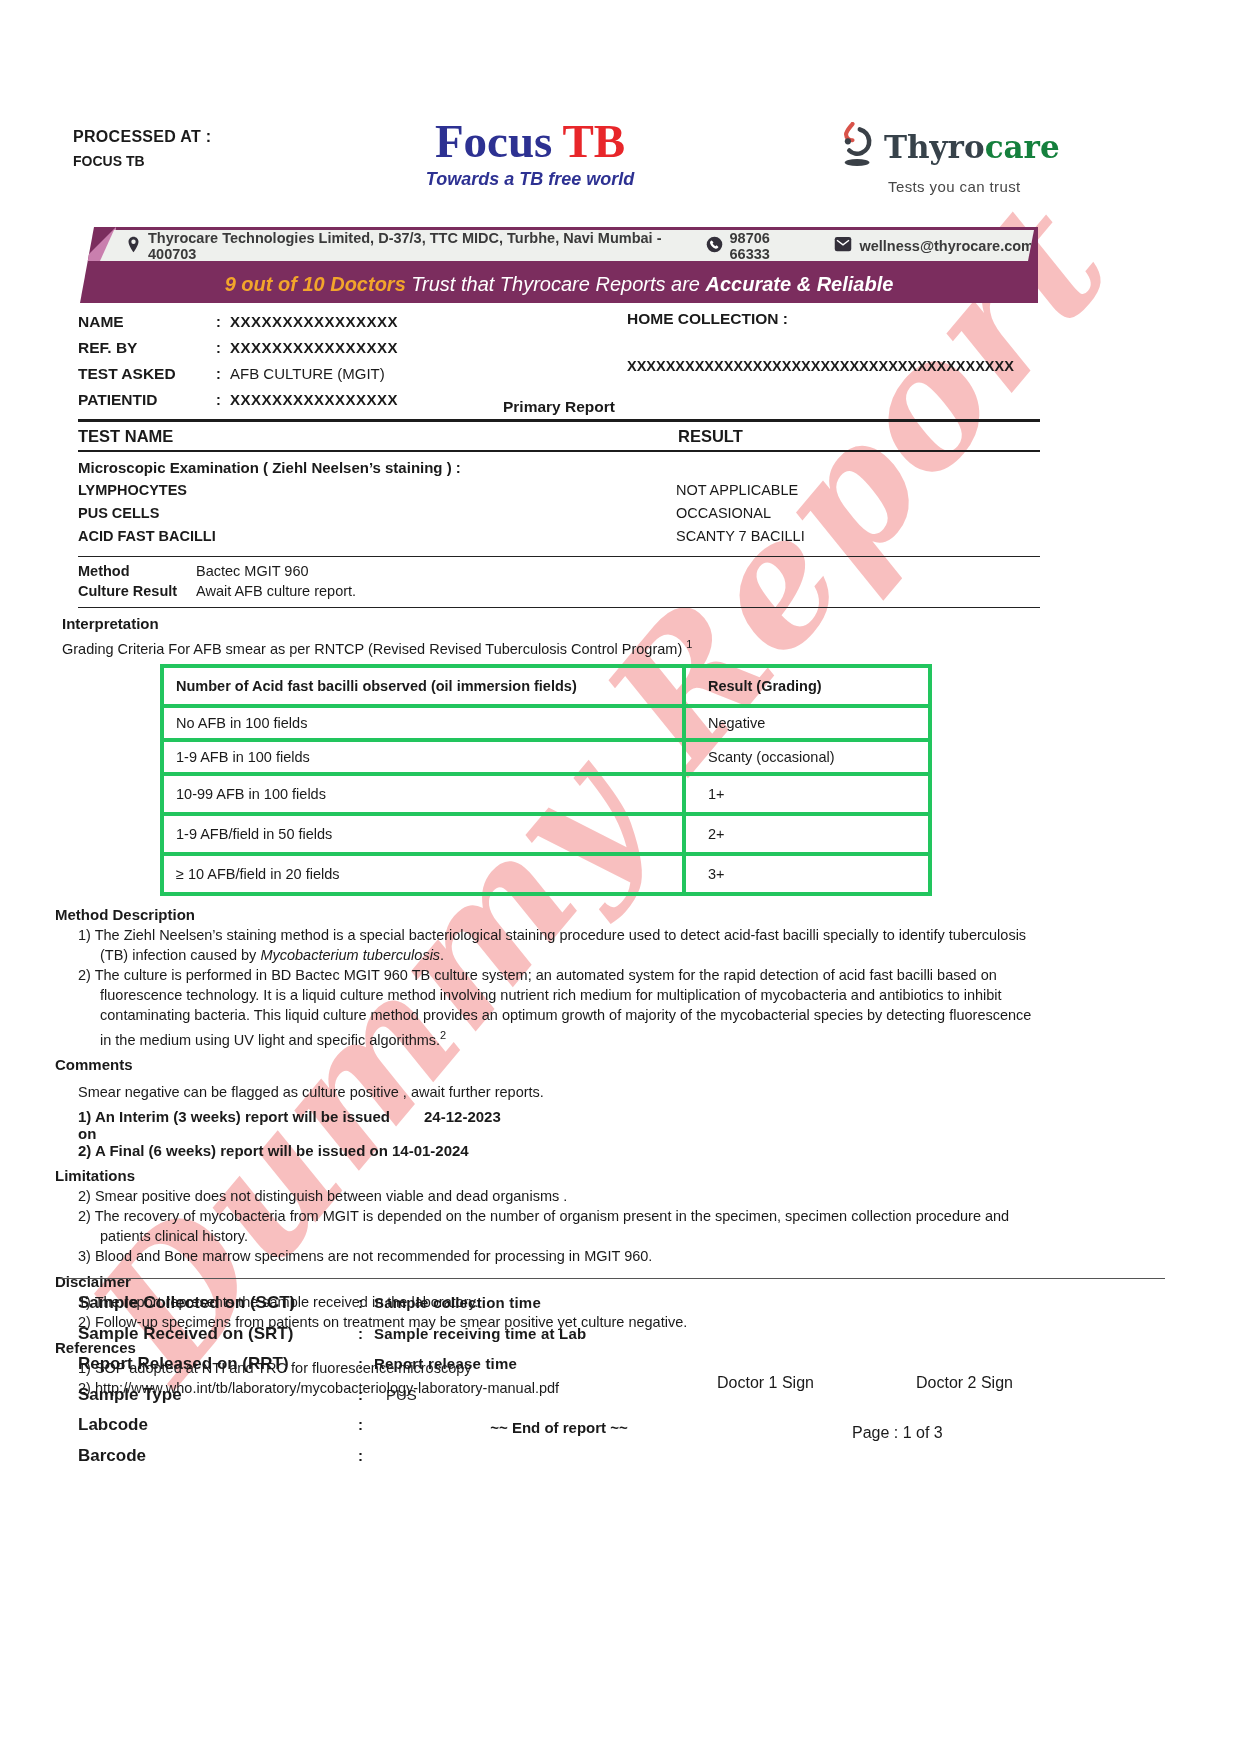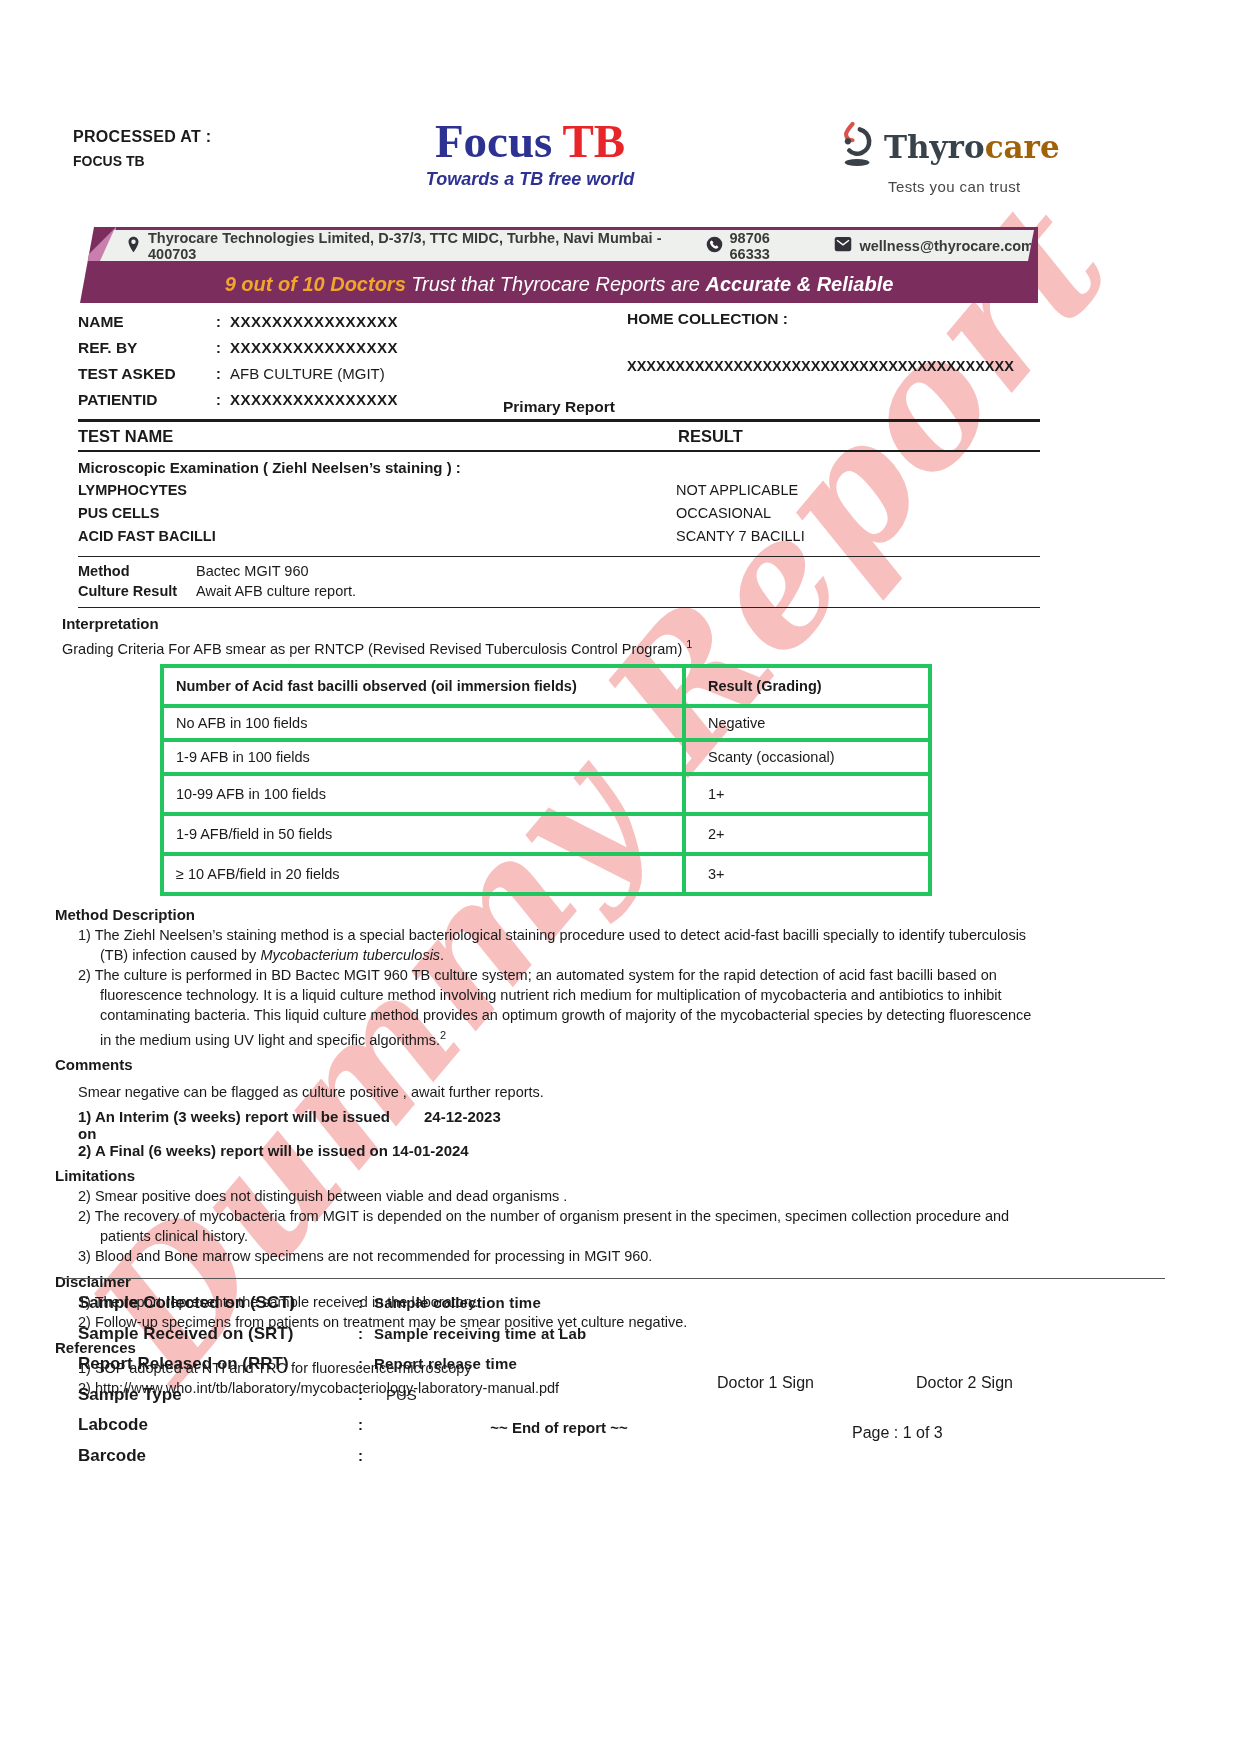--- a/index.html
+++ b/index.html
@@ -22,21 +22,21 @@
   .hdr-left .l2 { font-size:14px; margin-top:7px; }
   .hdr-center { top:118px; left:380px; width:300px; text-align:center; }
   .focus-line { font-family:"Liberation Serif", serif; font-weight:bold; font-size:47px; line-height:1; }
   .focus-blue { color:#2d3192; }
   .focus-red  { color:#e8262a; margin-left:10px; }
   .focus-tag  { color:#2d3192; font-weight:bold; font-style:italic; font-size:18px; margin-top:4px; }
   .hdr-right { top:122px; left:836px; width:240px; }
   .thy-row { display:flex; align-items:center; }
   .thy-word { font-family:"DejaVu Serif", serif; font-weight:bold; font-size:31px; line-height:1; margin-left:4px; }
   .thy-dark { color:#37424a; }
-  .thy-red  { color:#a16207; }
+  .thy-red  { color:#15803d; }
   .thy-tag  { color:#474747; font-size:15px; margin-top:6px; margin-left:52px; letter-spacing:.4px; }
 
   
   .banner { top:227px; left:80px; width:958px; height:76px; background:#7b2d5e;
             clip-path:polygon(14px 0, 100% 0, 100% 100%, 0 100%); }
   .banner::before { content:""; position:absolute; left:2px; top:0; width:34px; height:34px;
             background:#c97fae; clip-path:polygon(0 100%, 100% 0, 100% 100%); }
   .banner-strip { position:absolute; top:3px; left:20px; right:4px; height:31px; background:#eef0ed;
             clip-path:polygon(14px 0, 100% 0, calc(100% - 6px) 100%, 0 100%);
             display:flex; align-items:center; padding-left:26px; gap:7px;

